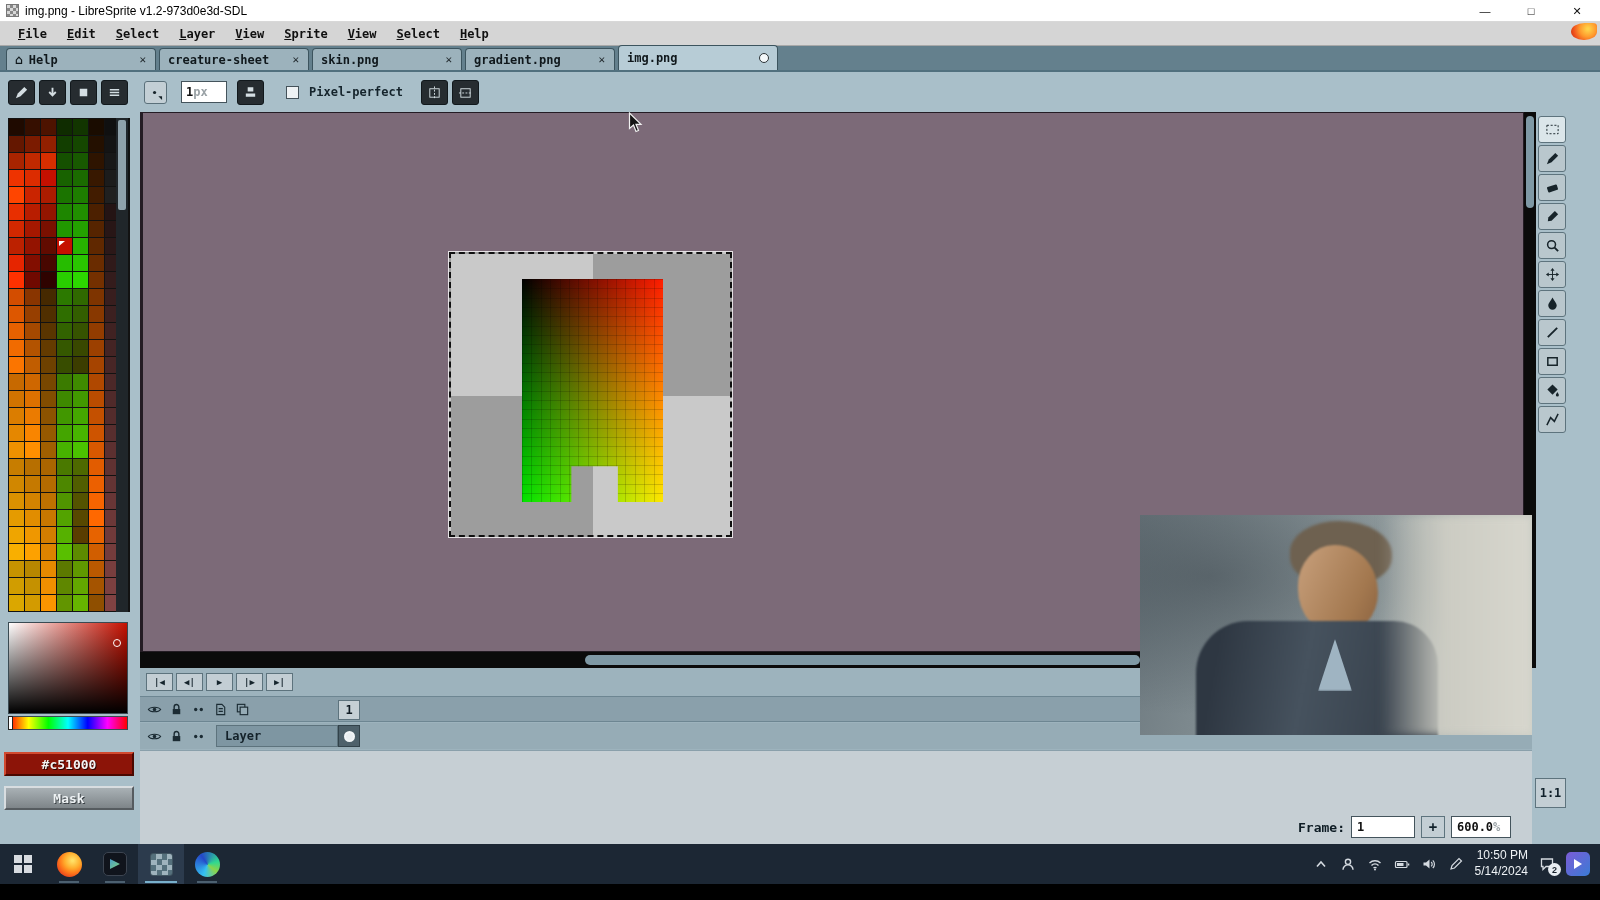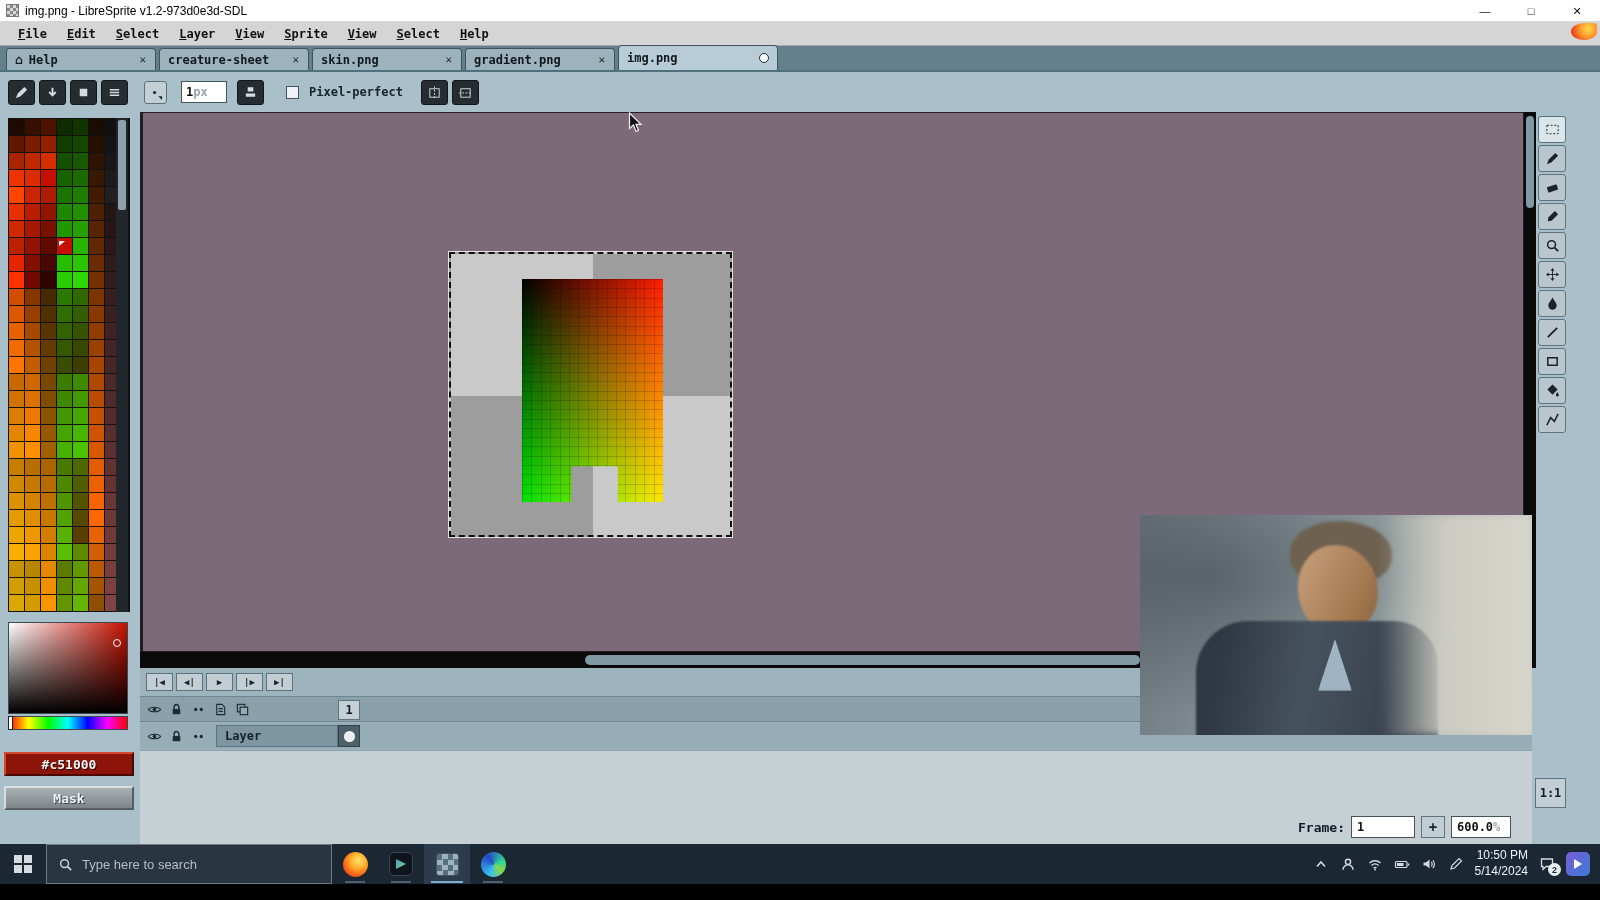--- a/index.html
+++ b/index.html
@@ -622,29 +622,20 @@
 
   <div class="taskbar">
     <div class="start-btn">
       <div class="win-logo">
           <span></span>
           <span></span>
           <span></span>
           <span></span>
         </div>
     </div>
-    <div class="search-box">
-      <span style="display:flex">
-          <svg viewBox="0 0 16 16" class="icon">
-            <circle cx="7" cy="7" r="4.2" fill="none" stroke="currentColor" stroke-width="1.6"></circle>
-            <line x1="10.2" y1="10.2" x2="14" y2="14" stroke="currentColor" stroke-width="2"></line>
-          </svg>
-        </span>
-      <span>Type here to search</span>
-    </div>
     <div class="task-icon">
         <div class="ff-icon"></div>
       </div>
     <div class="task-icon">
         <div class="dark-app-icon">
           <span></span>
         </div>
       </div>
     <div class="task-icon active">
         <div class="ls-icon"></div>

